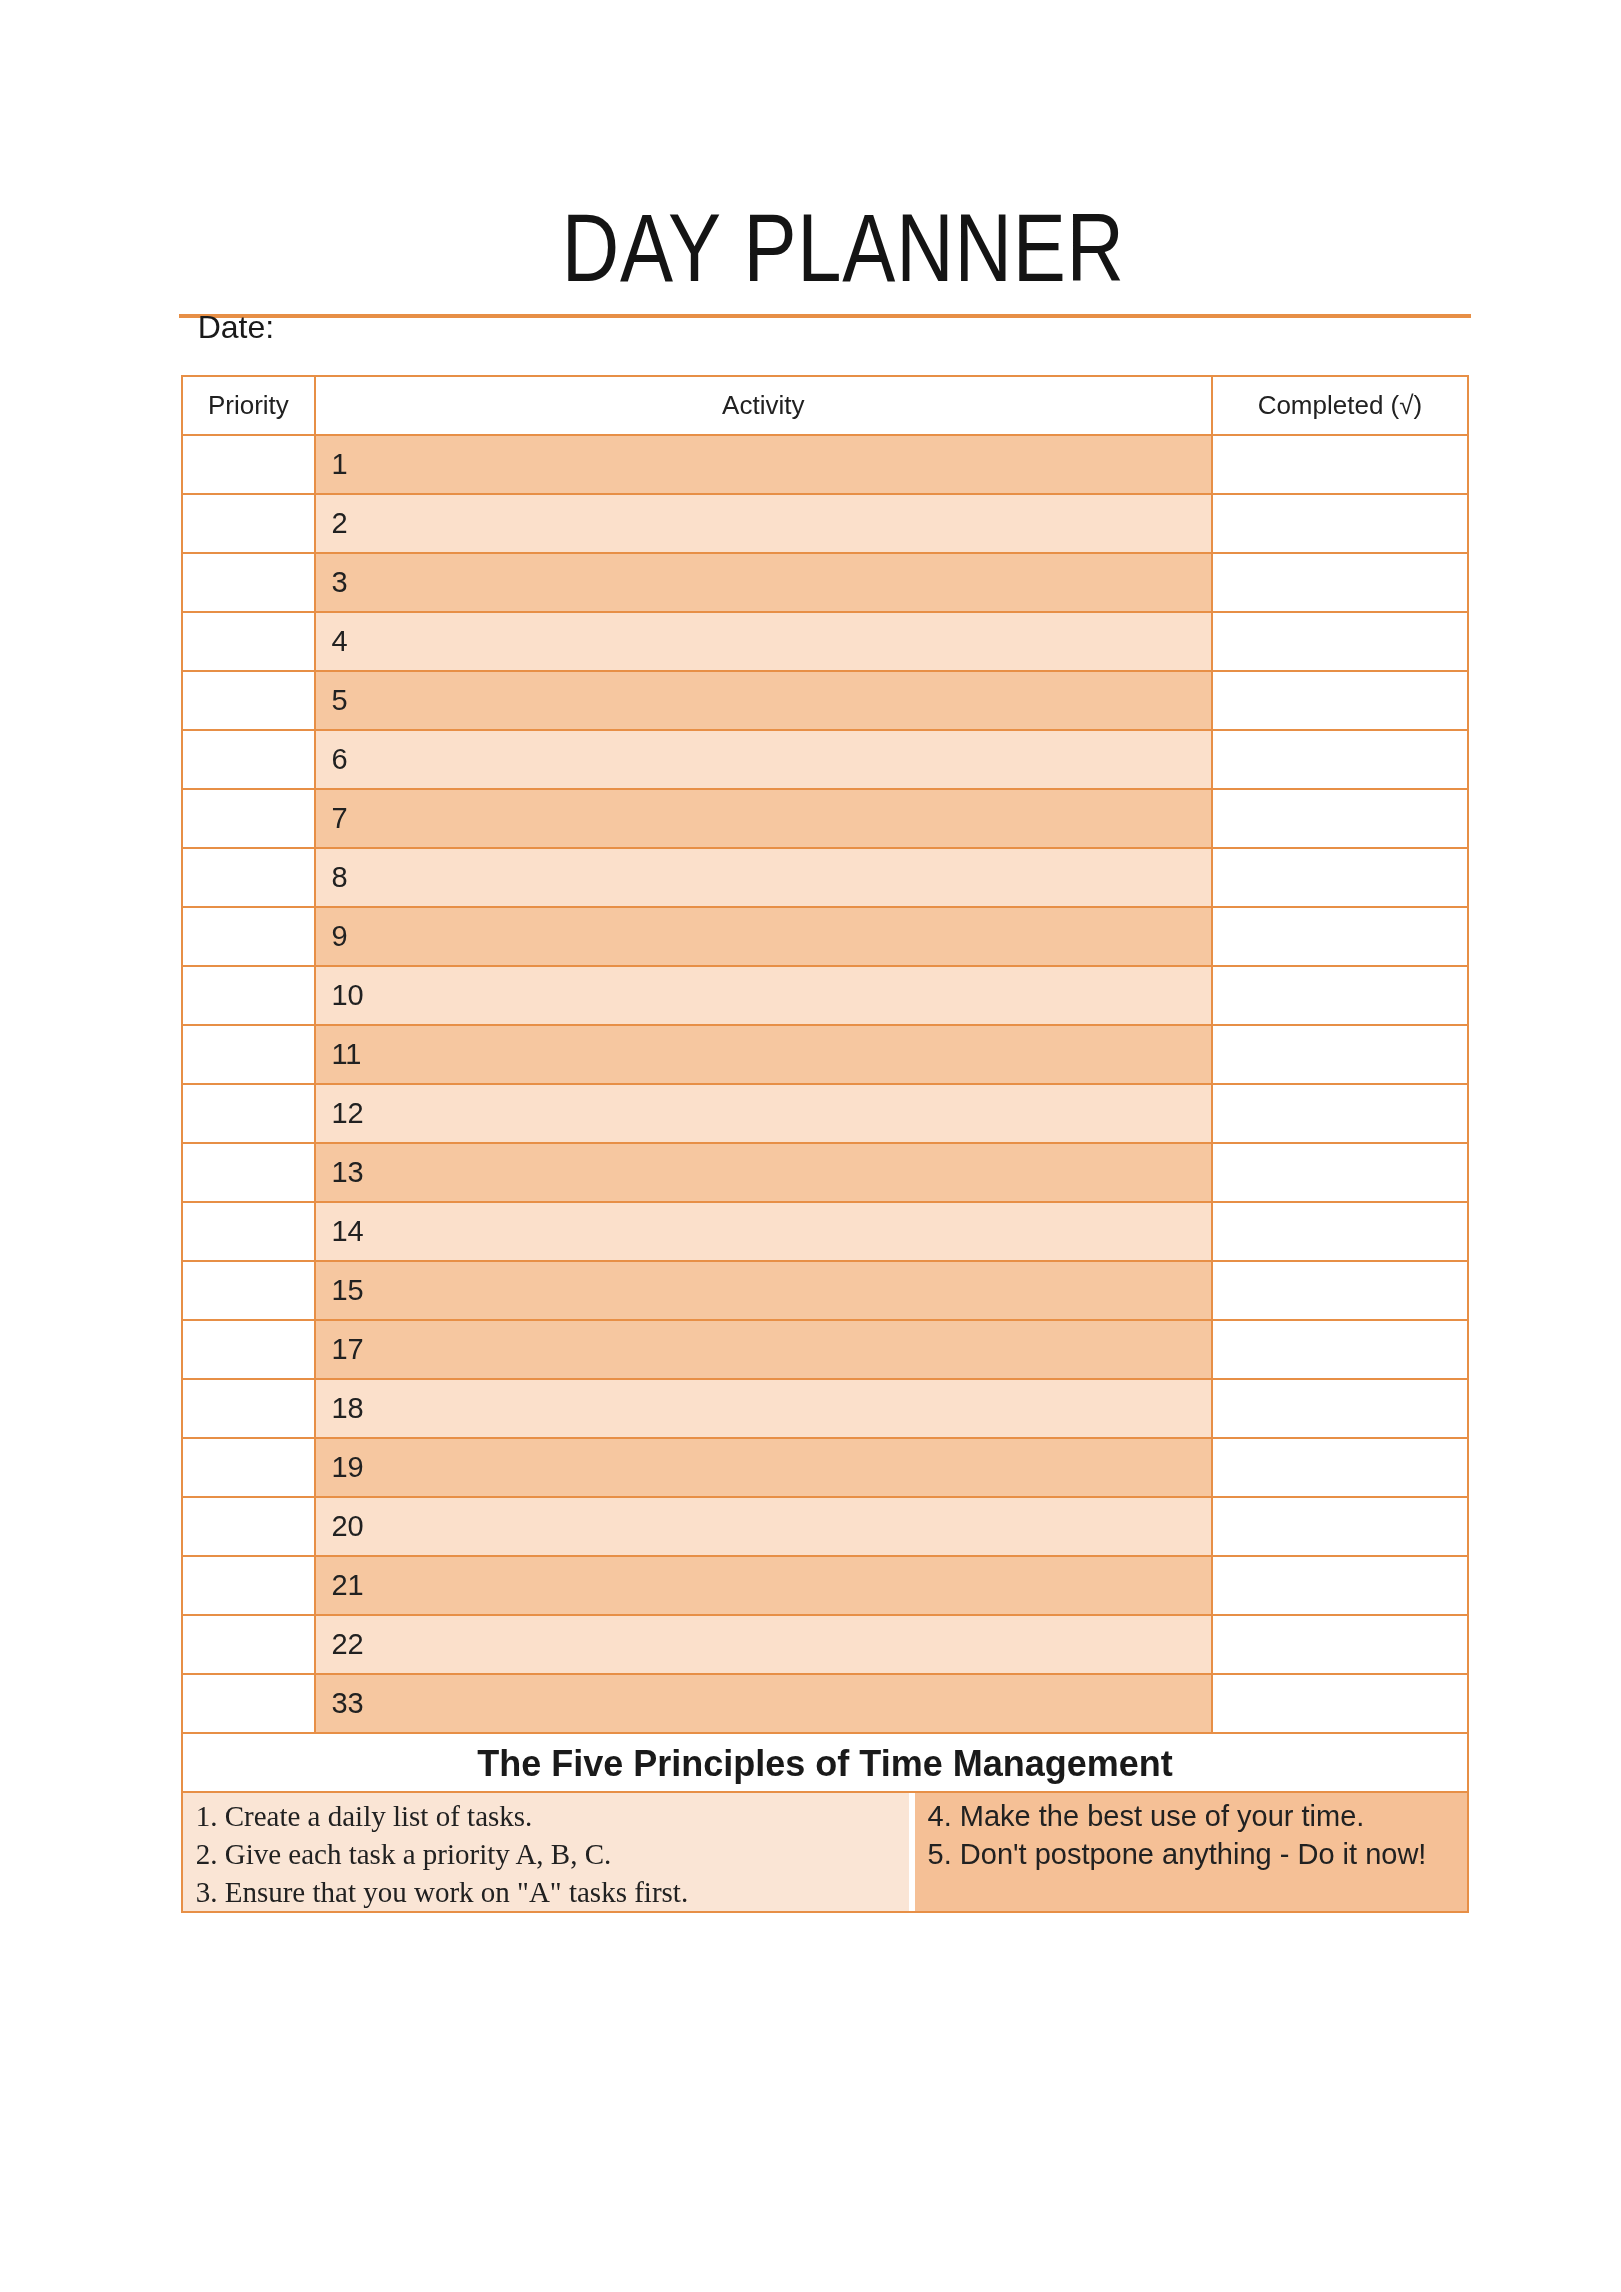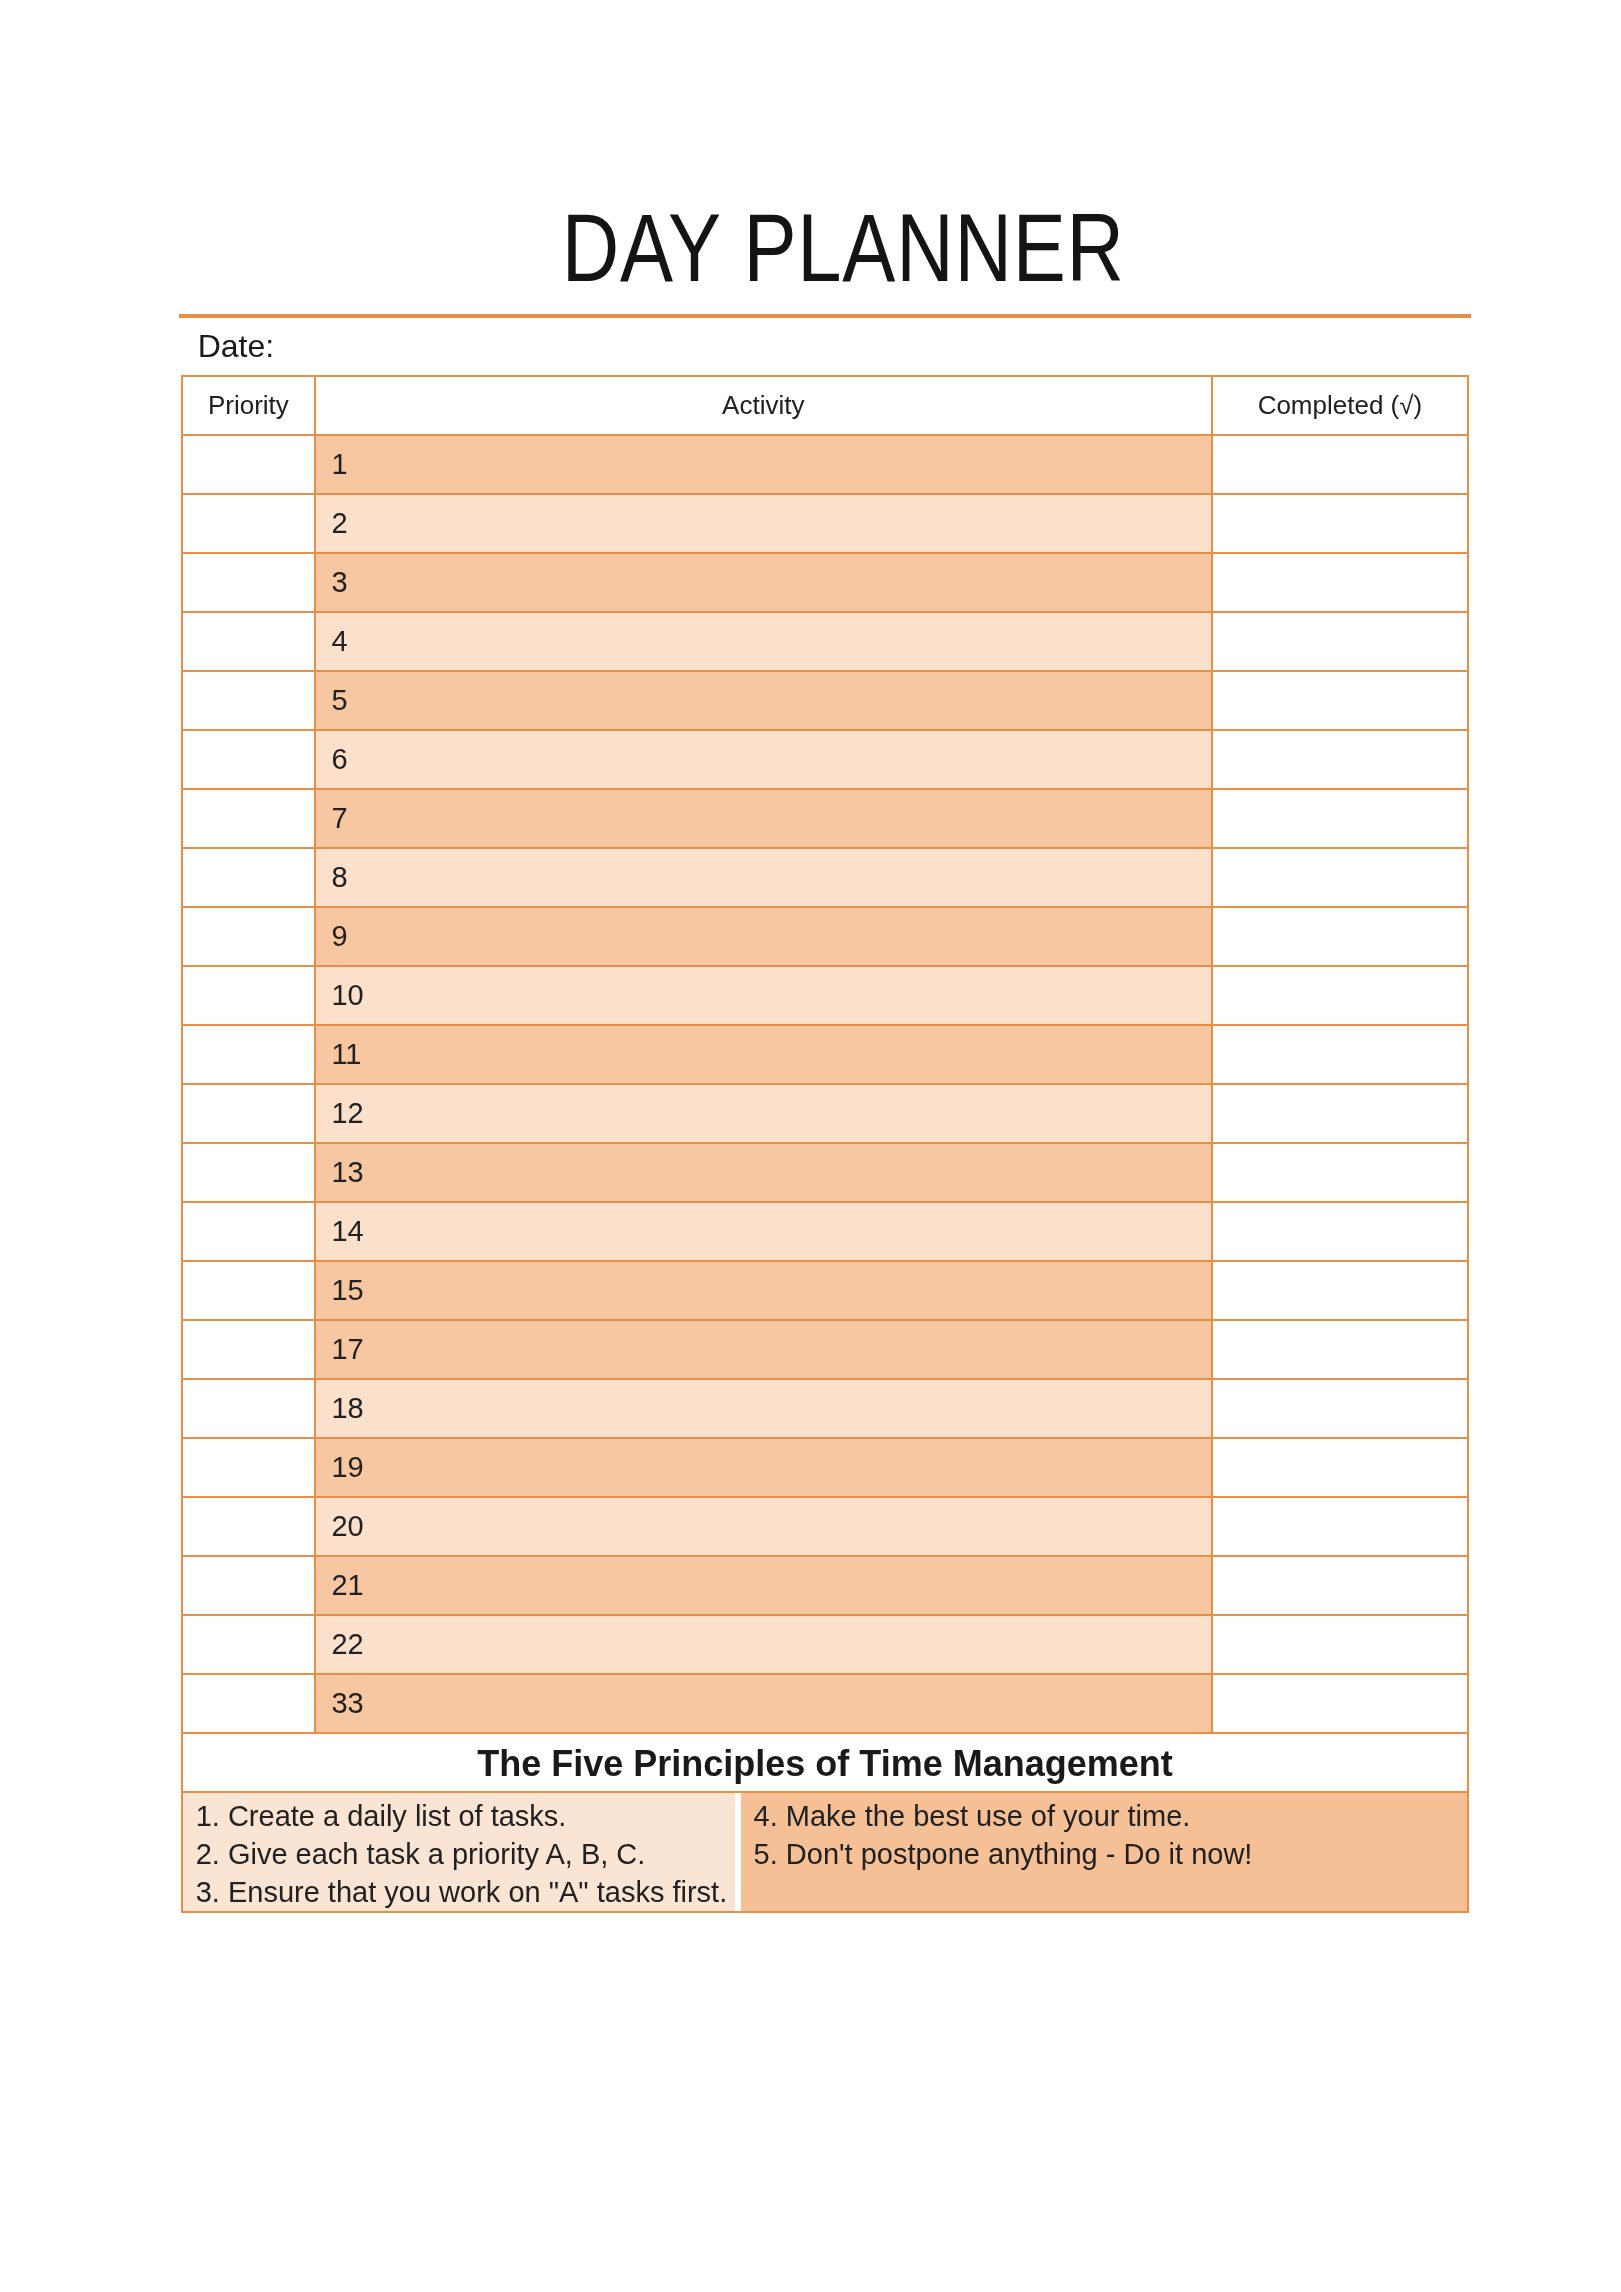--- a/index.html
+++ b/index.html
@@ -15,21 +15,21 @@
     width:1621px;height:2293px;position:relative;background:#ffffff;
     font-family:"Liberation Sans", sans-serif;color:var(--text);overflow:hidden;
   }
   .doc{position:absolute;left:181px;top:0;width:1288px;height:2293px;padding-left:36px;}
   .title{
     position:absolute;top:199px;left:0;width:100%;text-align:center;
     font-size:97px;line-height:1;font-weight:400;color:#141414;white-space:nowrap;
   }
   .title>span{display:inline-block;transform:scaleX(.82);transform-origin:50% 50%;letter-spacing:1px;}
   .rule{position:absolute;top:314px;left:-2px;width:1292px;height:3.9px;background:var(--accent_border);}
-  .date{position:absolute;top:327px;left:16.7px;font-size:32px;line-height:1.2;color:#1a1a1a;}
+  .date{position:absolute;top:308px;left:16.7px;font-size:32px;line-height:1.2;color:#1a1a1a;}
   table.planner{
     position:absolute;top:375px;left:0;width:1288px;
     border-collapse:collapse;table-layout:fixed;
   }
   .planner th,.planner td{
     border:2px solid var(--accent_border);
     font-weight:400;box-sizing:border-box;
   }
   .planner thead th{height:59px;font-size:26px;background:#ffffff;text-align:center;vertical-align:middle;}
   .col-priority{width:129px;}
@@ -40,22 +40,22 @@
   td.cell-activity{padding-left:15.7px;}
   td.cell-activity.dark{background:var(--row_dark);}
   td.cell-activity.light{background:var(--row_light);}
   tr.principles-heading-row td{
     height:59px;background:#ffffff;text-align:center;vertical-align:middle;
     font-size:36px;font-weight:700;padding-top:3.9px;color:#1a1a1a;
   }
   tr.principles-row td{padding:0;background:#ffffff;}
   .principles-grid{display:flex;width:100%;height:118px;font-size:29px;line-height:38px;}
   .principles-left{
-    width:552px;background:var(--principles_left_bg);
-    padding:3.9px 0 0 12.7px;box-sizing:border-box;
+    width:726px;background:var(--principles_left_bg);
+    padding:3.9px 0 0 12.7px;box-sizing:border-box;font-family:Liberation Serif, serif;
   }
   .principles-right{
     flex:1;margin-left:5.9px;background:var(--principles_right_bg);
     padding:3.9px 0 0 12.7px;box-sizing:border-box;
   }
   .principle-line{white-space:nowrap;}
 </style>
 </head>
 <body>
 

